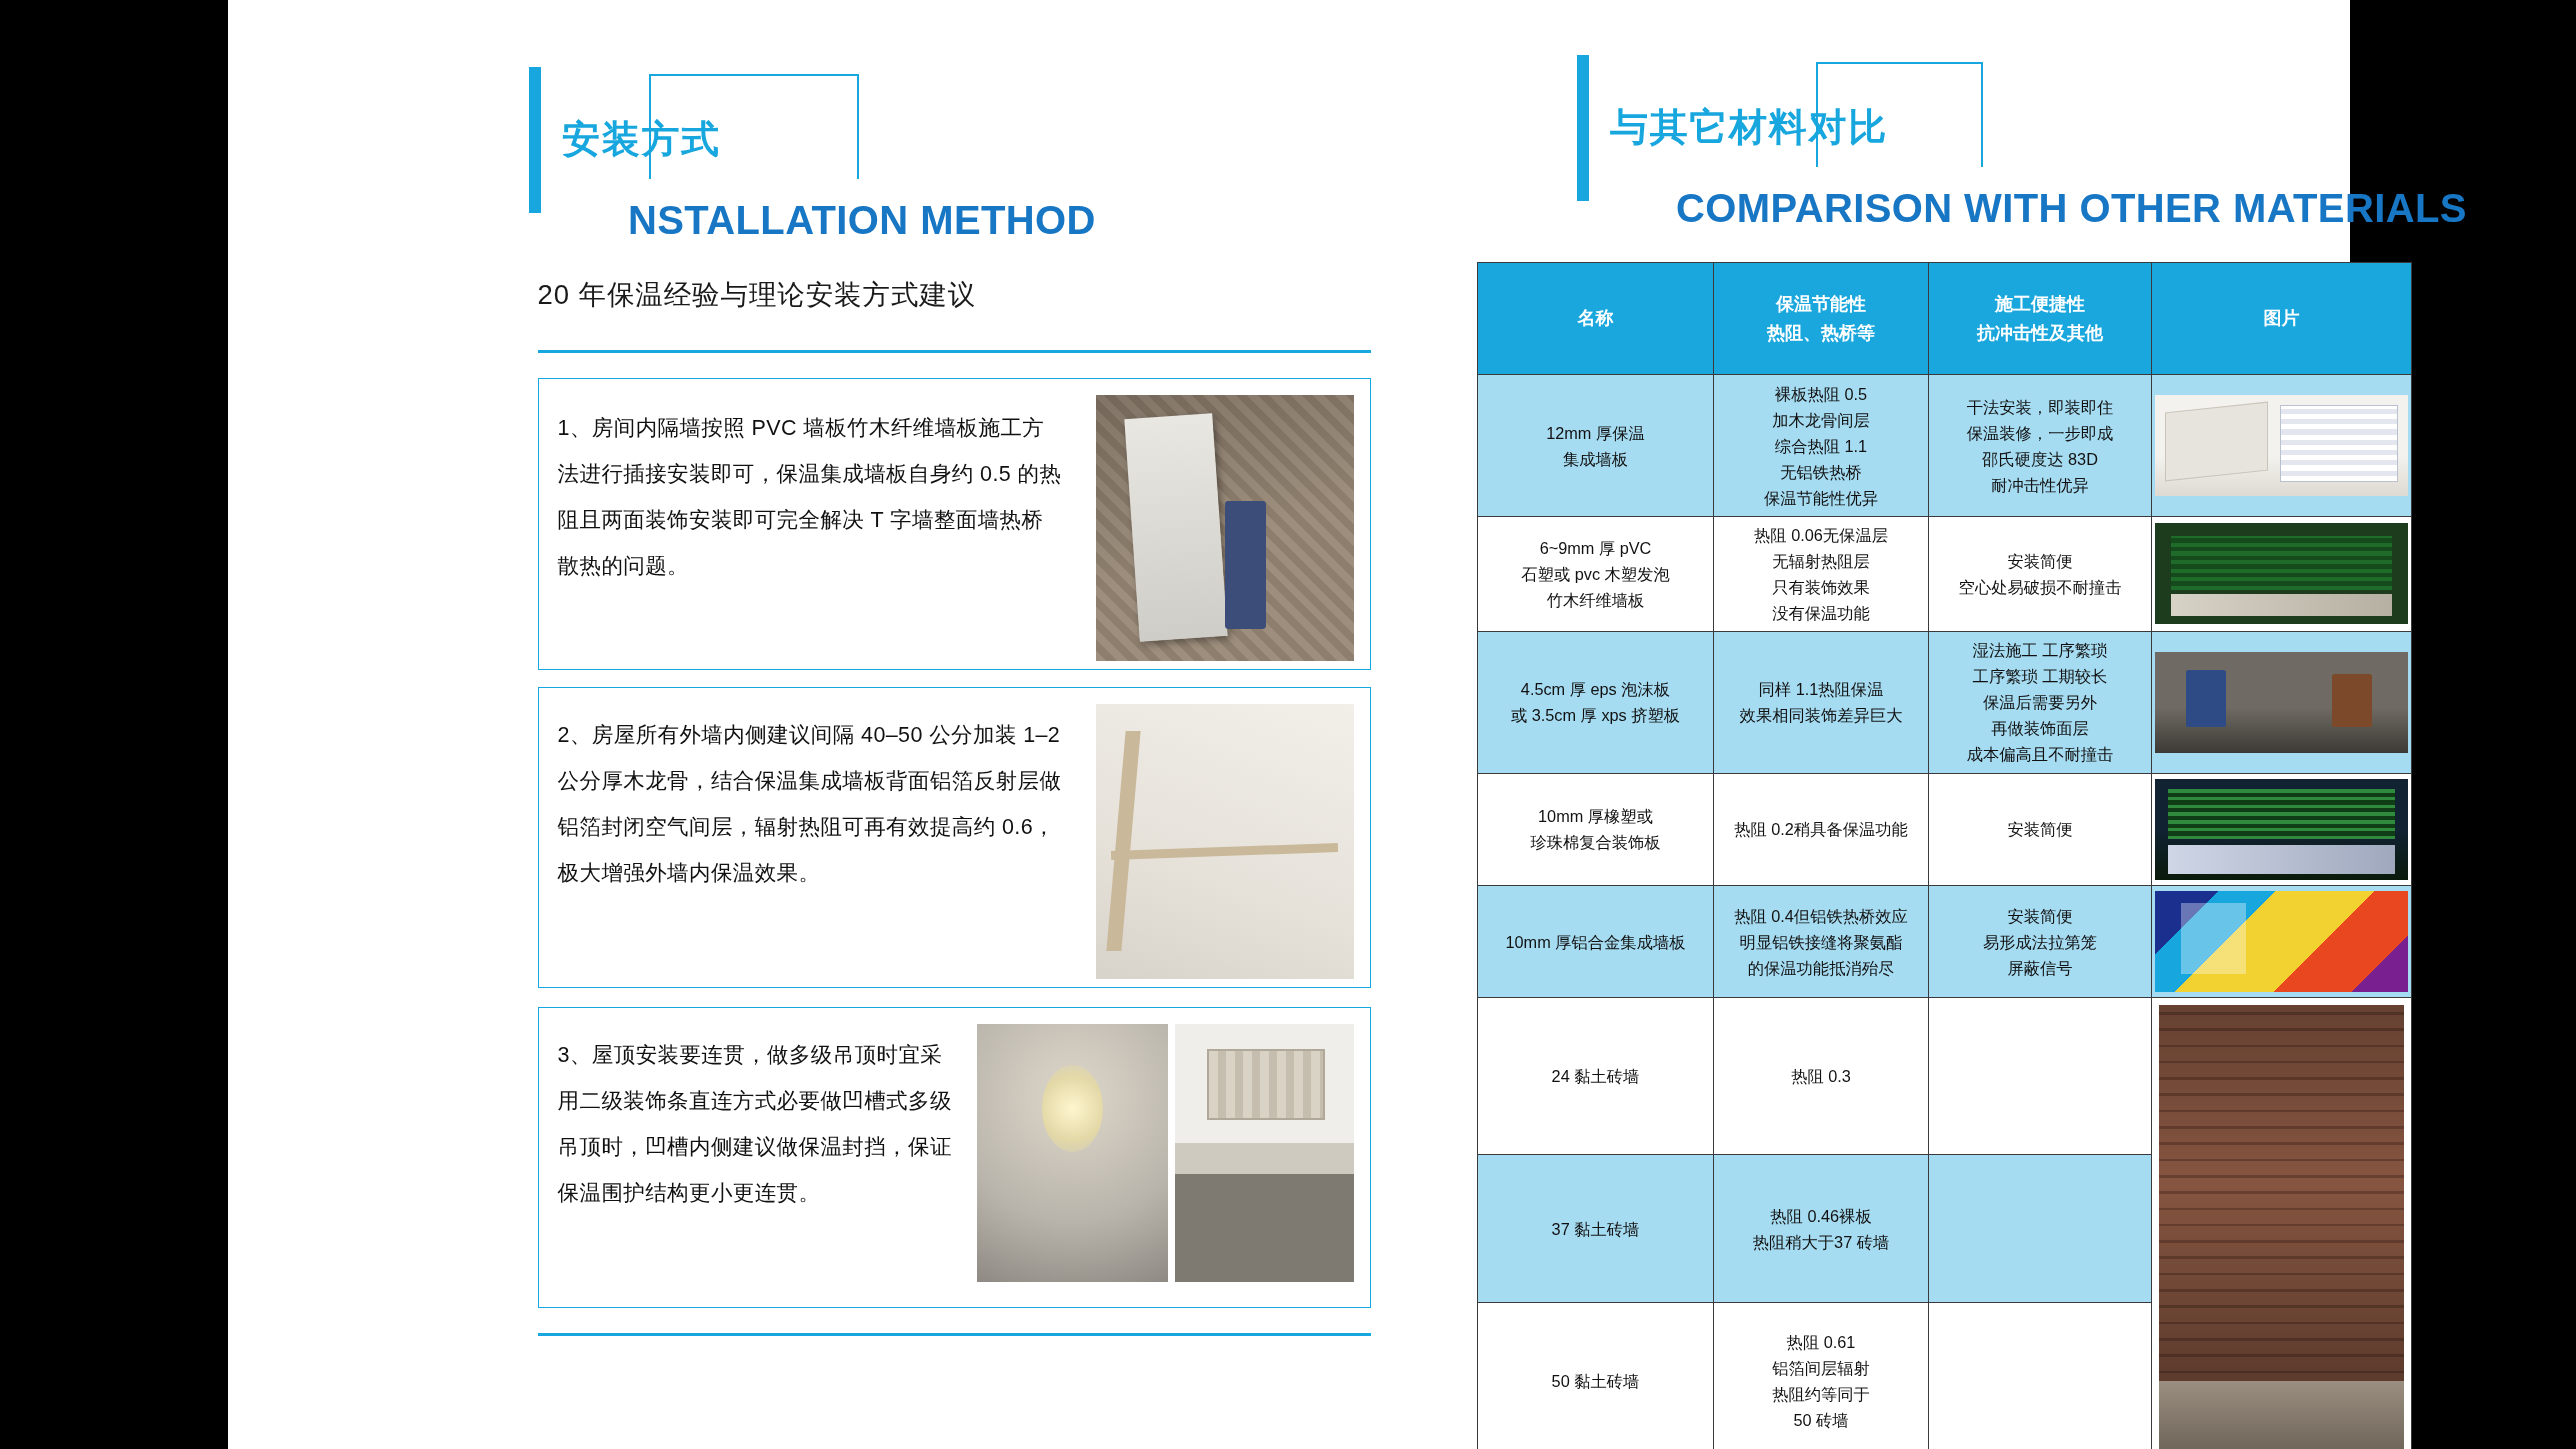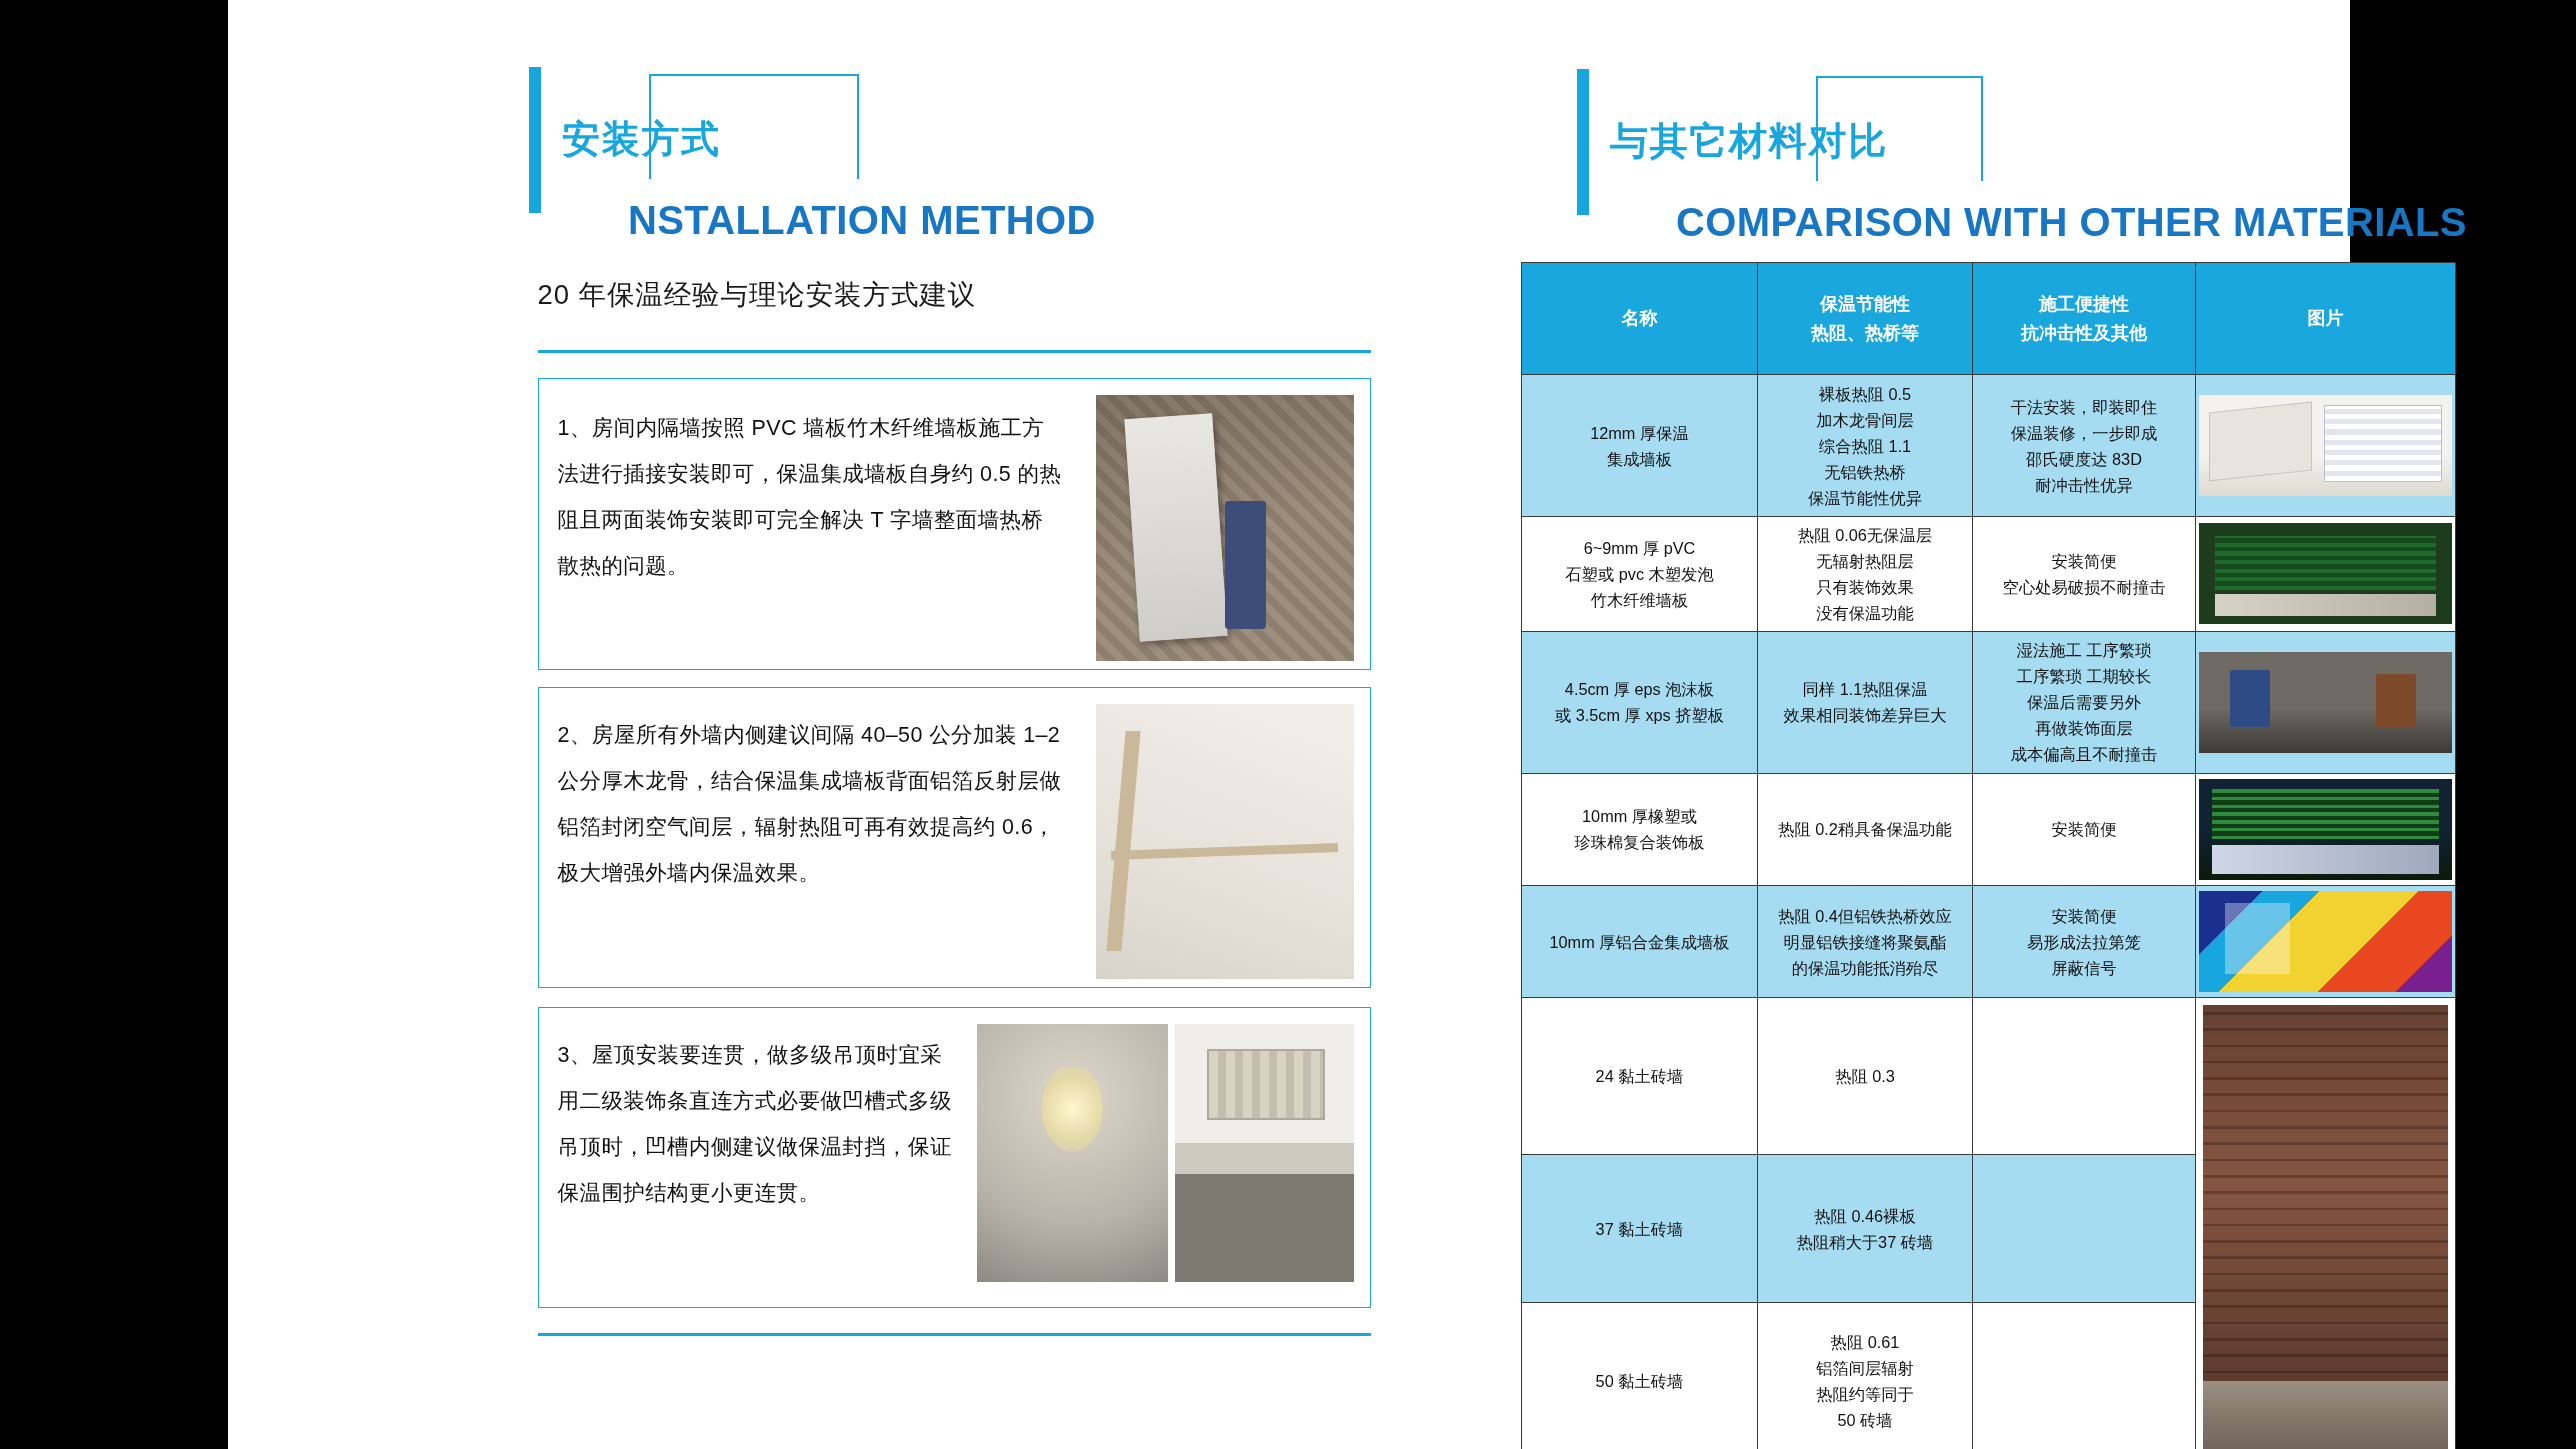--- a/index.html
+++ b/index.html
@@ -165,21 +165,21 @@
     position: absolute;
     left: 18%; top: 10%;
     width: 64%; height: 26%;
     background: repeating-linear-gradient(90deg, #d9d3c5 0 8.6px, #c5bdae 8.6px 17px);
     border: 2.6px solid #b0a898;
   }
 
   
   .right-col {
     position: absolute;
-    left: 1259px;
+    left: 1215px;
     top: 0;
     width: 945px;
     height: 1365px;
   }
   table.cmp {
     position: absolute;
     left: 34px;
     top: 262px;
     border-collapse: collapse;
     table-layout: fixed;
@@ -280,21 +280,21 @@
 
     <div class="card" style="left:8.6px; top:1007px; width:833px; height:301px;">
       <div class="card-text" style="left:19px; top:24px; width:404px;">3、屋顶安装要连贯，做多级吊顶时宜采用二级装饰条直连方式必要做凹槽式多级吊顶时，凹槽内侧建议做保温封挡，保证保温围护结构更小更连贯。</div>
       <div class="photo ph3" style="left:438px; top:15.5px; width:191px; height:258px;"></div>
       <div class="photo ph4" style="left:636px; top:15.5px; width:179px; height:258px;"></div>
     </div>
 
     <div class="card-sep" style="top:1333px; width:833px;"></div>
   </div>
 
-  <div class="sec-header" style="left:1349px; top:69px; width:945px; height:163px;">
+  <div class="sec-header" style="left:1349px; top:55px; width:945px; height:163px;">
     <div class="sec-bar"></div>
     <div class="sec-cn-box" style="left:239px; top:6.9px; width:163px; height:103px;"></div>
     <div class="sec-cn-wrap">
       <div class="sec-cn">与其它材料对比</div>
     </div>
     <div class="sec-en" style="left:99px; top:131px;">COMPARISON WITH OTHER MATERIALS</div>
   </div>
 
   <div class="right-col">
     <table class="cmp">

